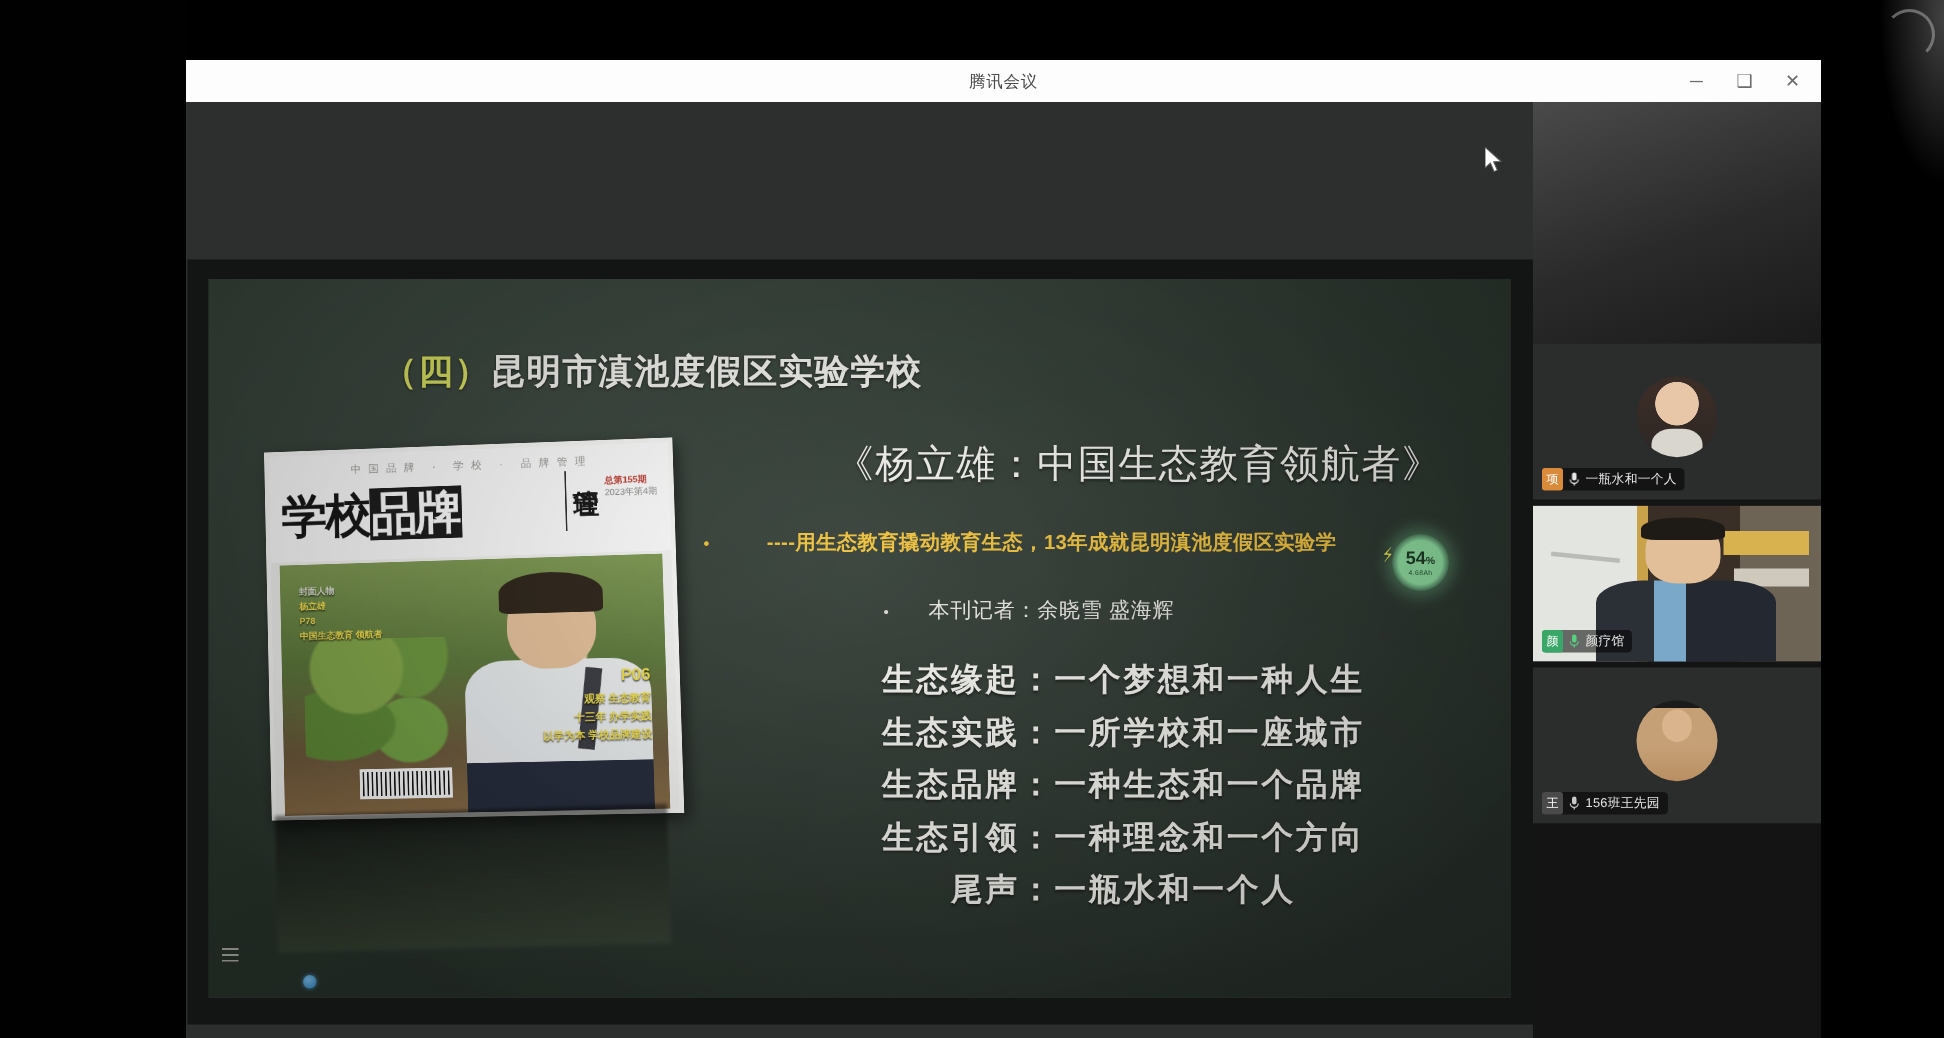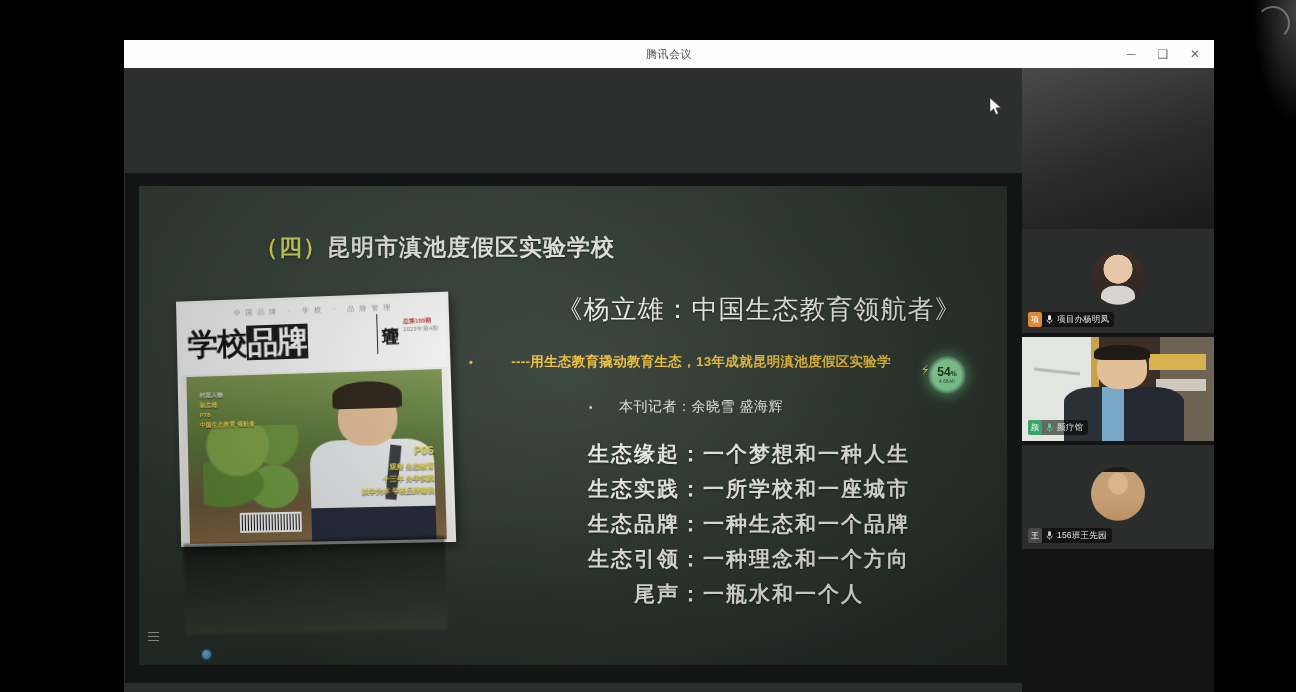--- a/index.html
+++ b/index.html
@@ -521,21 +521,21 @@
 
         <div class="tile">
           <div class="avatar-circle av1"></div>
           <div class="name-chip">
             <div class="chip-avatar orange">项</div>
             <svg class="mic-icon" viewBox="0 0 12 14">
               <rect x="4" y="1" width="4" height="7" rx="2" fill="#e8e8e8"></rect>
               <path d="M2.5 7.2a3.5 3.5 0 0 0 7 0" fill="none" stroke="#e8e8e8" stroke-width="1.1"></path>
               <line x1="6" y1="10.7" x2="6" y2="12.6" stroke="#e8e8e8" stroke-width="1.1"></line>
             </svg>
-            <span class="chip-name">项目办杨明凤</span>
+            <span class="chip-name">一瓶水和一个人</span>
           </div>
         </div>
 
         <div class="tile">
           <div class="tile-video vid-office">
             <div class="shelf"></div>
             <div class="frame2"></div>
             <div class="lamp"></div>
             <div class="person">
               <div class="torso"></div>

